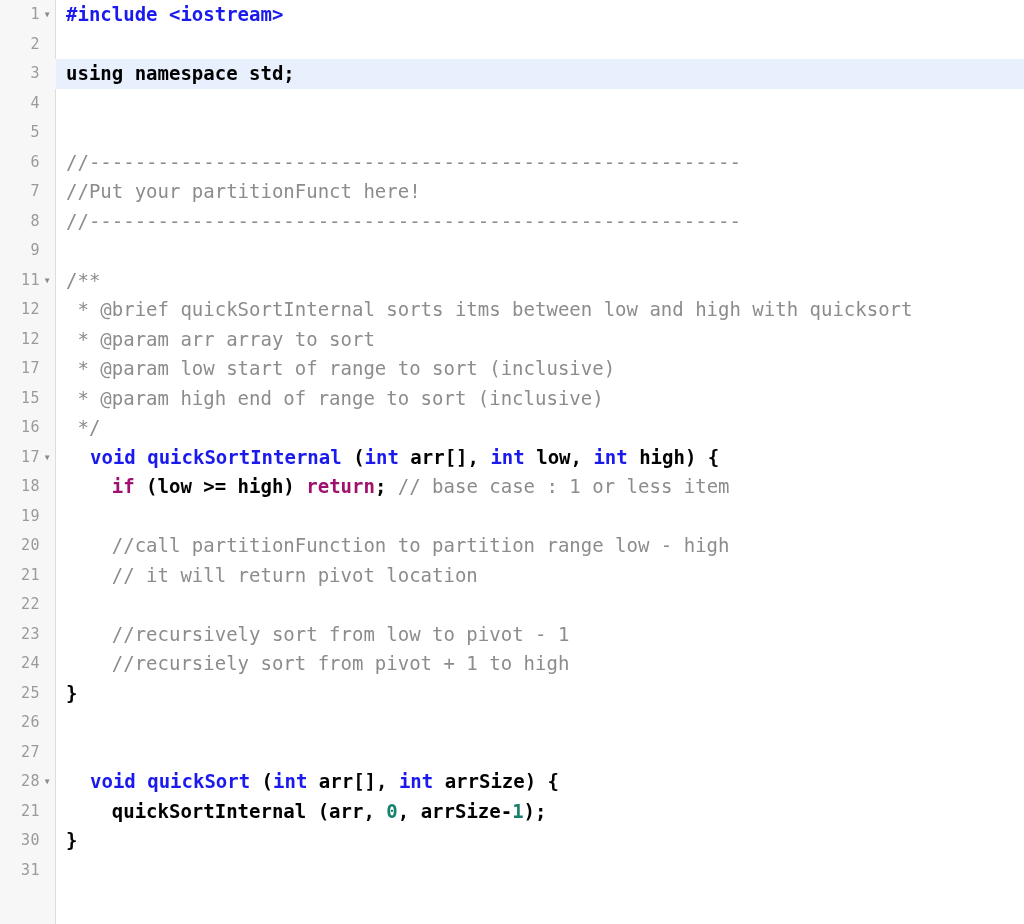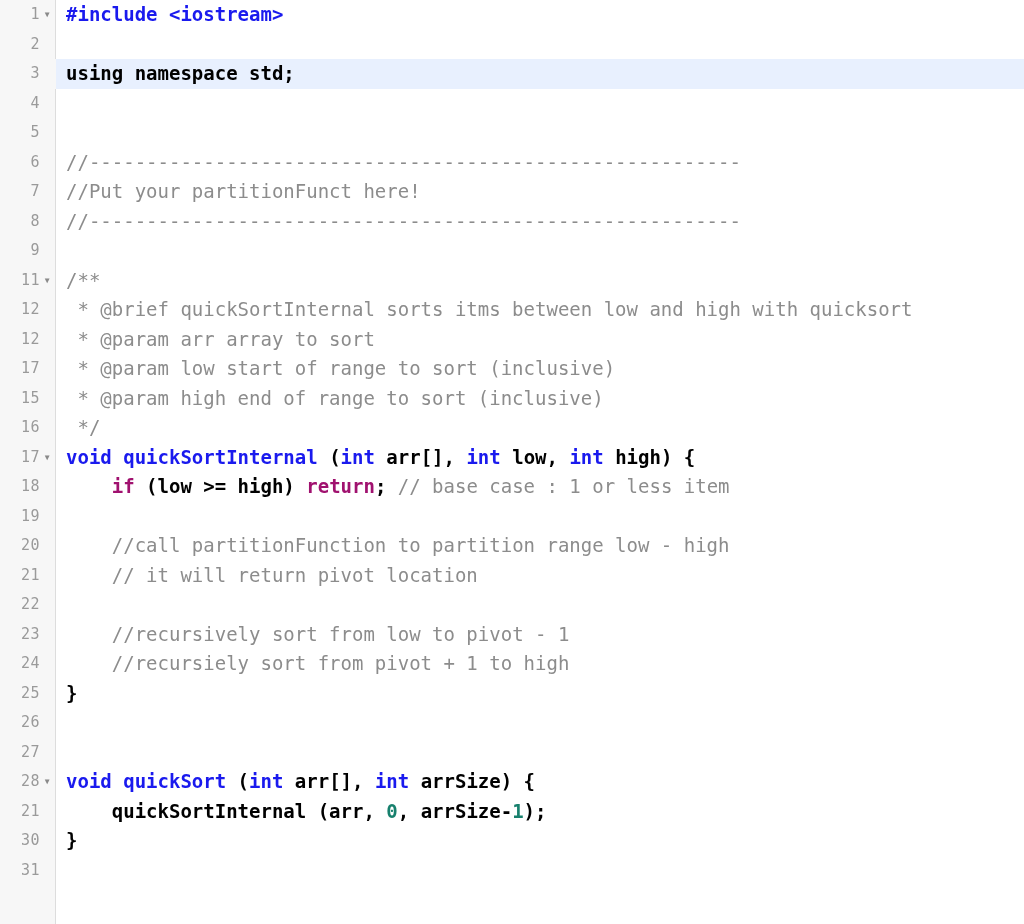--- a/index.html
+++ b/index.html
@@ -82,21 +82,21 @@
     font-size: 19px;
     font-family: "DejaVu Sans Mono", "Liberation Mono", monospace;
     color: #000000;
     letter-spacing: 0px;
   }
 
   .tok { white-space: pre; }
   .t-plain   { color: #000000; font-weight: bold; margin-top: 11px; }
   .t-punct   { color: #000000; font-weight: bold; }
   .t-pre     { color: #1a1aee; font-weight: bold; }
-  .t-keyword { color: #1a1aee; font-weight: bold; }
+  .t-keyword { color: #1a1aee; font-weight: bold; margin-left: 24px; }
   .t-type    { color: #1a1aee; font-weight: bold; }
   .t-fname   { color: #1a1aee; font-weight: bold; }
   .t-ctrl    { color: #a0116f; font-weight: bold; }
   .t-comment { color: #8c8c8c; font-weight: normal; }
   .t-number  { color: #17806d; font-weight: bold; }
 </style>
 </head>
 <body>
 
 <div id="editor">

